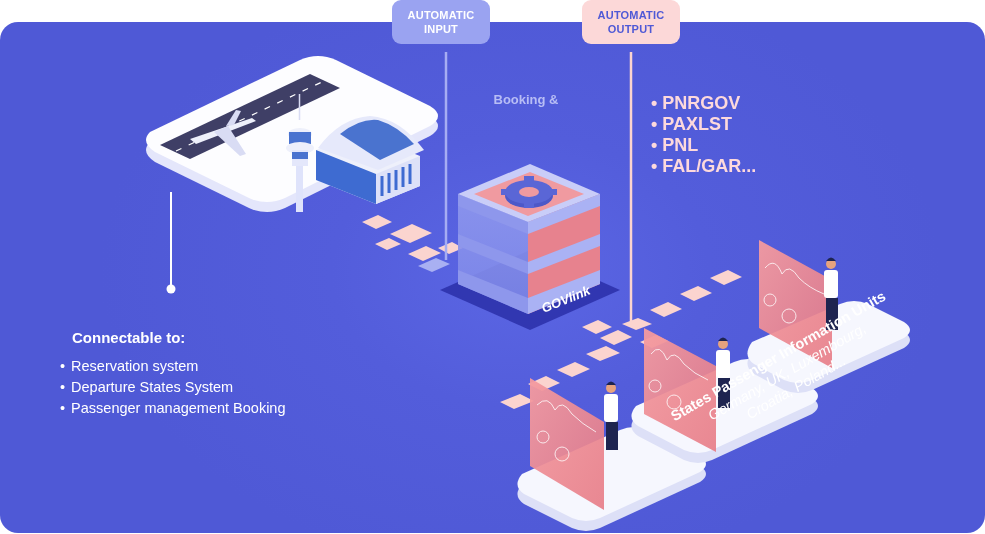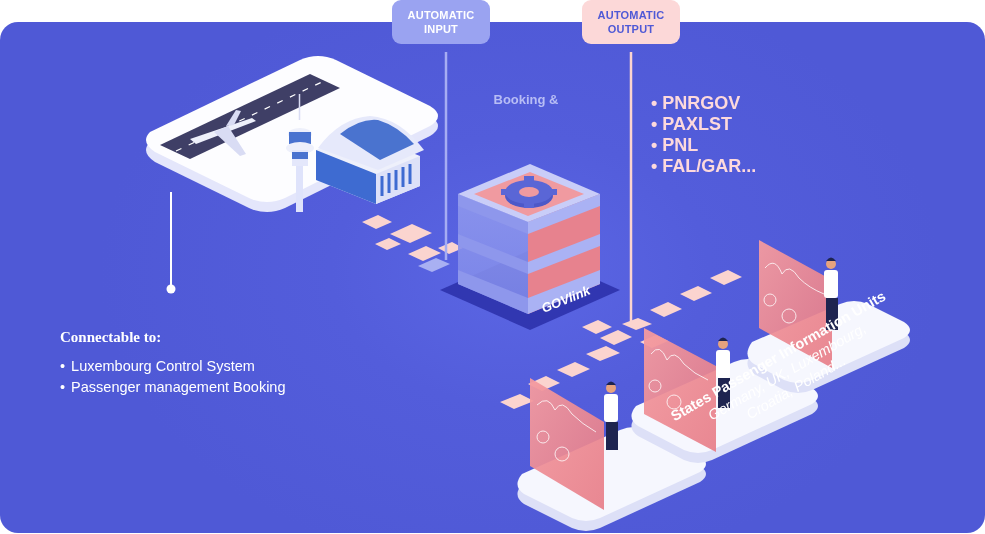--- a/index.html
+++ b/index.html
@@ -14,21 +14,21 @@
            font-weight: bold; font-size: 11px; line-height: 14px; letter-spacing: 0.2px; white-space: pre-line; }
     .tag-input { left: 392px; top: 0px; background: #9aa3f1; color: #ffffff; }
     .tag-output { left: 582px; top: 0px; background: #fcd8d8; color: #4f59d6; }
     .booking { position: absolute; left: 461px; top: 69px; color: #b8bdf5; font-size: 13px;
                font-weight: bold; line-height: 18px; width: 130px; text-align: center; }
     .booking span { display: block; }
     .outputs { position: absolute; left: 651px; top: 71px; margin: 0; padding: 0; list-style: none; }
     .outputs li { color: #fdd9dc; font-weight: bold; font-size: 18px; line-height: 21px; }
     .outputs li::before { content: "\2022"; margin-right: 5px; }
     .connect { position: absolute; left: 60px; top: 307px; color: #ffffff; }
-    .connect h3 { margin: 0 0 10px 0; font-size: 15px; font-weight: bold; font-family: Liberation Serif, serif; }
+    .connect h3 { margin: 0 0 10px 12px; font-size: 15px; font-weight: bold; }
     .connect ul { margin: 0; padding: 0; list-style: none; }
     .connect li { font-size: 14.5px; line-height: 21px; }
     .connect li::before { content: "\2022"; margin-right: 6px; }
     .rot { position: absolute; left: 688px; top: 384px; width: 260px; color: #ffffff;
            transform: rotate(-30deg); transform-origin: 0 100%; text-align: center; }
     .rot .t1 { font-size: 14.5px; font-weight: bold; display: block; line-height: 18px; white-space: nowrap; }
     .rot .t2 { font-size: 14.5px; font-style: italic; display: block; line-height: 18px; white-space: nowrap; }
   </style>
 </head>
 <body>
@@ -204,21 +204,22 @@
   <ul class="outputs">
     <li>PNRGOV</li>
     <li>PAXLST</li>
     <li>PNL</li>
     <li>FAL/GAR...</li>
   </ul>
 
   <div class="connect">
     <h3>Connectable to:</h3>
     <ul>
-      <li>Luxembourg Control System</li>
+      <li>Reservation system</li>
+      <li>Departure States System</li>
       <li>Passenger management Booking</li>
     </ul>
   </div>
 
   <div class="rot">
     <span class="t1">States Passenger Information Units</span>
     <span class="t2">Germany, UK, Luxembourg,</span>
     <span class="t2">Croatia, Poland...</span>
   </div>
 </div>

